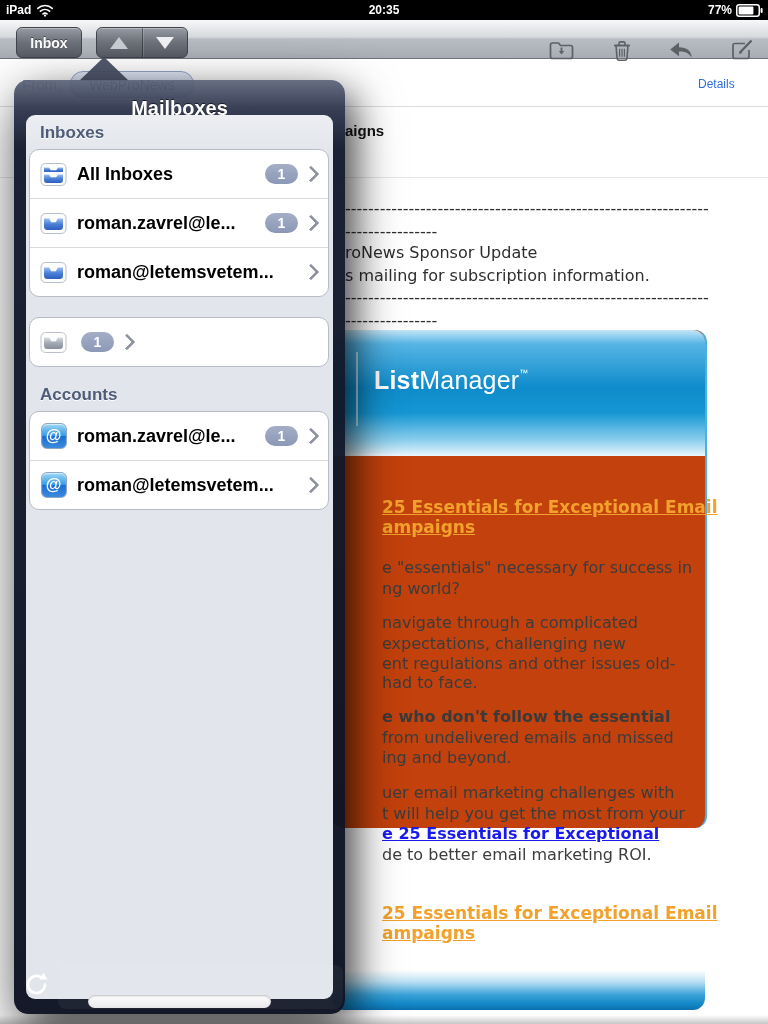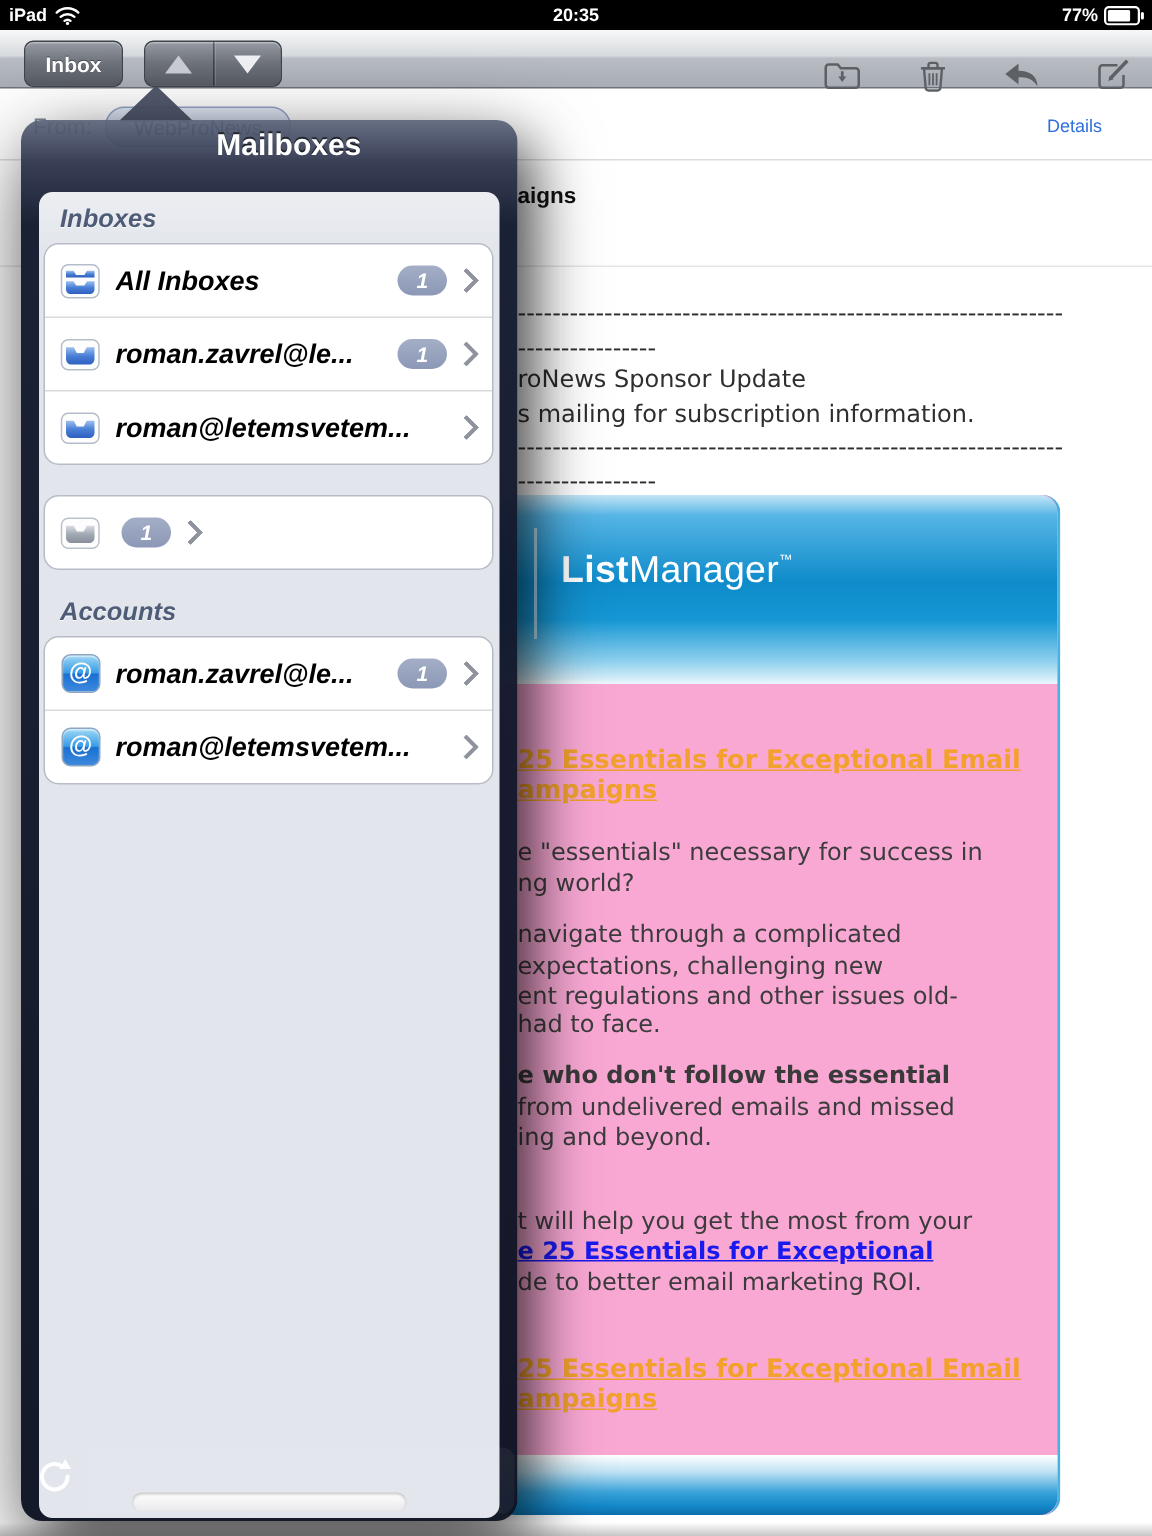--- a/index.html
+++ b/index.html
@@ -42,51 +42,51 @@
   .details{left:698px;top:77px;font-size:12px;color:#2f6fdb;}
   .hairline{height:1px;background:#dcdcdc;}
   .subject-frag{left:345px;top:122px;font-size:15px;font-weight:bold;color:#111;
                 font-family:"Liberation Sans",sans-serif;}
 
   
   .plain{left:345px;font-family:"DejaVu Sans",sans-serif;font-size:16px;color:#2e2e2e;
          white-space:pre;letter-spacing:0;}
 
   
-  .nlbox{left:332px;top:330px;width:373px;height:680px;background:#f9a8d4;
+  .nlbox{left:332px;top:330px;width:373px;height:498px;background:#c2410c;
          border-right:2px solid #49b0e0;border-radius:12px;}
   .nlbanner{left:0;top:0;width:100%;height:126px;border-radius:12px 12px 0 0;overflow:hidden;
      background:
        radial-gradient(130% 95% at 8% 150%, #eaf6fc 0 54%, rgba(234,246,252,0) 55%),
        linear-gradient(180deg,#c4e6f7 0%,#56b5e5 11%,#0e8bca 46%,#1697d4 66%,#8fd0ee 88%,#eaf6fc 100%);}
   .nl-vline{left:24px;top:22px;width:2px;height:74px;background:rgba(255,255,255,.6);}
   .nl-logo{left:42px;top:36px;color:#fff;font-size:25px;letter-spacing:.2px;
            font-family:"Liberation Sans",sans-serif;}
   .nl-logo b{font-weight:bold;}
   .nl-logo .tm{font-size:9px;vertical-align:top;position:relative;top:2px;}
   .nl-line{left:345px;font-family:"DejaVu Sans",sans-serif;font-size:16px;color:#3c3c3c;
-           white-space:pre;}
+           white-space:pre;padding-left:37px;}
   .lnk-orange{color:#F2A22C;font-weight:bold;font-size:17px;text-decoration:underline;}
   .lnk-blue{color:#1A1AEF;font-weight:bold;text-decoration:underline;}
   .bold-line{font-weight:bold;color:#3a3a3a;}
   .nlfooter{left:0;top:640px;width:100%;height:40px;border-radius:0 0 12px 12px;
      background:linear-gradient(180deg,#ffffff 0%,#bfe2f4 28%,#3aa2d8 62%,#1388c8 85%,#0d6fae 100%);}
   .page-bottom-edge{left:0;top:1015px;width:768px;height:9px;
      background:linear-gradient(180deg,rgba(255,255,255,0),#c6c6c6);}
 
   
   .pop-arrow{left:79px;top:57px;width:0;height:0;border-left:25px solid transparent;
              border-right:25px solid transparent;border-bottom:24px solid rgba(74,81,102,.95);}
   .pop-frame{left:14px;top:80px;width:331px;height:934px;border-radius:14px;
      background:linear-gradient(180deg,rgba(92,100,122,.93) 0,rgba(44,51,74,.95) 30px,rgba(20,26,46,.97) 70px,rgba(13,18,34,.97) 100%);
      box-shadow:14px 10px 34px -6px rgba(0,0,0,.5), 0 20px 55px rgba(0,0,0,.55);}
-  .pop-title{left:0;top:0;width:100%;height:35px;line-height:34px;text-align:center;color:#fff;
-             font-size:20px;font-weight:bold;text-shadow:0 -1px 0 rgba(0,0,0,.6);padding-left:13px;}
-  .pop-panel{left:12px;top:48px;width:307px;height:884px;border-radius:9px;
-             background:linear-gradient(180deg,#eceef2 0,#e2e5eb 40px,#e2e5eb 100%);overflow:hidden;font-style:italic;}
+  .pop-title{left:0;top:11px;width:100%;height:35px;line-height:34px;text-align:center;color:#fff;
+             font-size:20px;font-weight:bold;text-shadow:0 -1px 0 rgba(0,0,0,.6);}
+  .pop-panel{left:12px;top:35px;width:307px;height:884px;border-radius:9px;
+             background:linear-gradient(180deg,#eceef2 0,#e2e5eb 40px,#e2e5eb 100%);overflow:hidden;}
   .sec-label{left:14px;font-size:17px;font-weight:bold;color:#4e5c77;
              text-shadow:0 1px 0 rgba(255,255,255,.9);}
   .pgroup{left:3px;width:300px;background:#fff;border:1px solid #b7bcc6;border-radius:10px;
           box-sizing:border-box;overflow:hidden;}
   .prow{display:flex;align-items:center;height:48px;padding:0 8px 0 10px;border-bottom:1px solid #d8dade;}
   .prow:last-child{border-bottom:none;}
   .ricon{width:27px;height:27px;margin-right:10px;flex:0 0 auto;display:flex;}
   .rlabel{flex:1;font-size:18px;font-weight:bold;color:#000;white-space:nowrap;overflow:hidden;}
   .badge{min-width:19px;padding:0 7px;height:20px;border-radius:11px;margin:0 7px 0 4px;
          background:linear-gradient(180deg,#a4aec6,#8b98b6);color:#fff;font-size:14px;
@@ -143,20 +143,21 @@
   <div class="abs nl-line lnk-orange" style="top:517px;">ampaigns</div>
   <div class="abs nl-line" style="top:558px;">e "essentials" necessary for success in</div>
   <div class="abs nl-line" style="top:579px;">ng world?</div>
   <div class="abs nl-line" style="top:613px;">navigate through a complicated</div>
   <div class="abs nl-line" style="top:634px;">expectations, challenging new</div>
   <div class="abs nl-line" style="top:654px;">ent regulations and other issues old-</div>
   <div class="abs nl-line" style="top:673px;">had to face.</div>
   <div class="abs nl-line bold-line" style="top:707px;">e who don't follow the essential</div>
   <div class="abs nl-line" style="top:728px;">from undelivered emails and missed</div>
   <div class="abs nl-line" style="top:748px;">ing and beyond.</div>
+  <div class="abs nl-line" style="top:783px;">uer email marketing challenges with</div>
   <div class="abs nl-line" style="top:804px;">t will help you get the most from your</div>
   <div class="abs nl-line lnk-blue" style="top:824px;">e 25 Essentials for Exceptional</div>
   <div class="abs nl-line" style="top:845px;">de to better email marketing ROI.</div>
   <div class="abs nl-line lnk-orange" style="top:903px;">25 Essentials for Exceptional Email</div>
   <div class="abs nl-line lnk-orange" style="top:923px;">ampaigns</div>
 
   <div class="abs page-bottom-edge"></div>
 
   <div class="abs toolbar">
     <div class="abs tb-btn tb-inbox">

